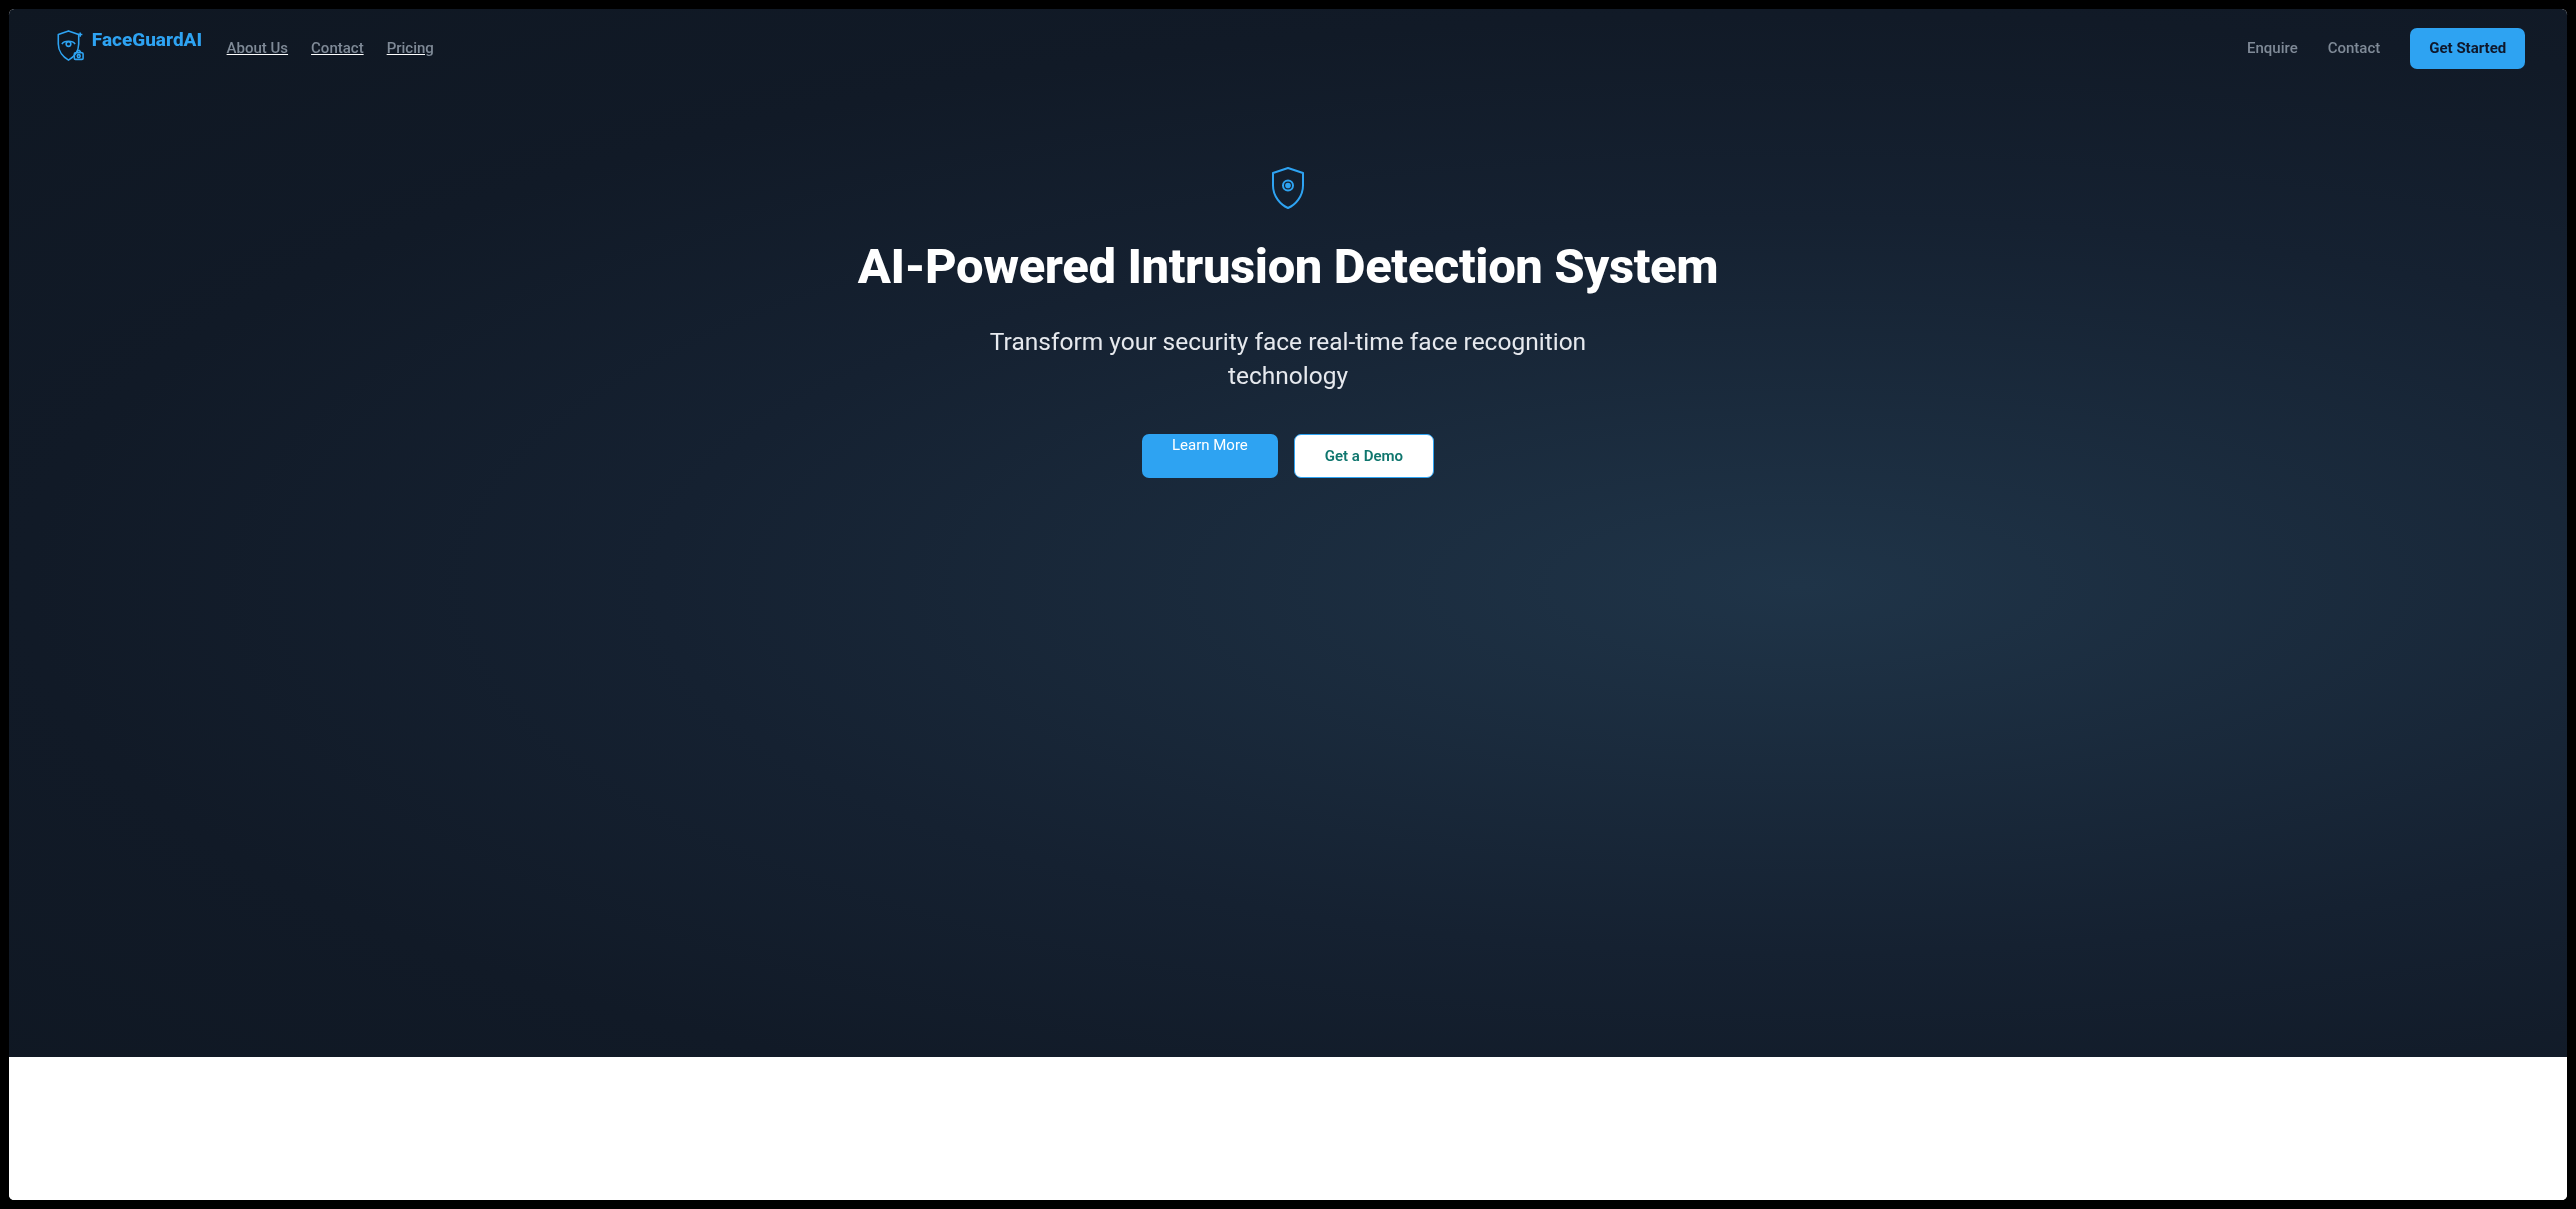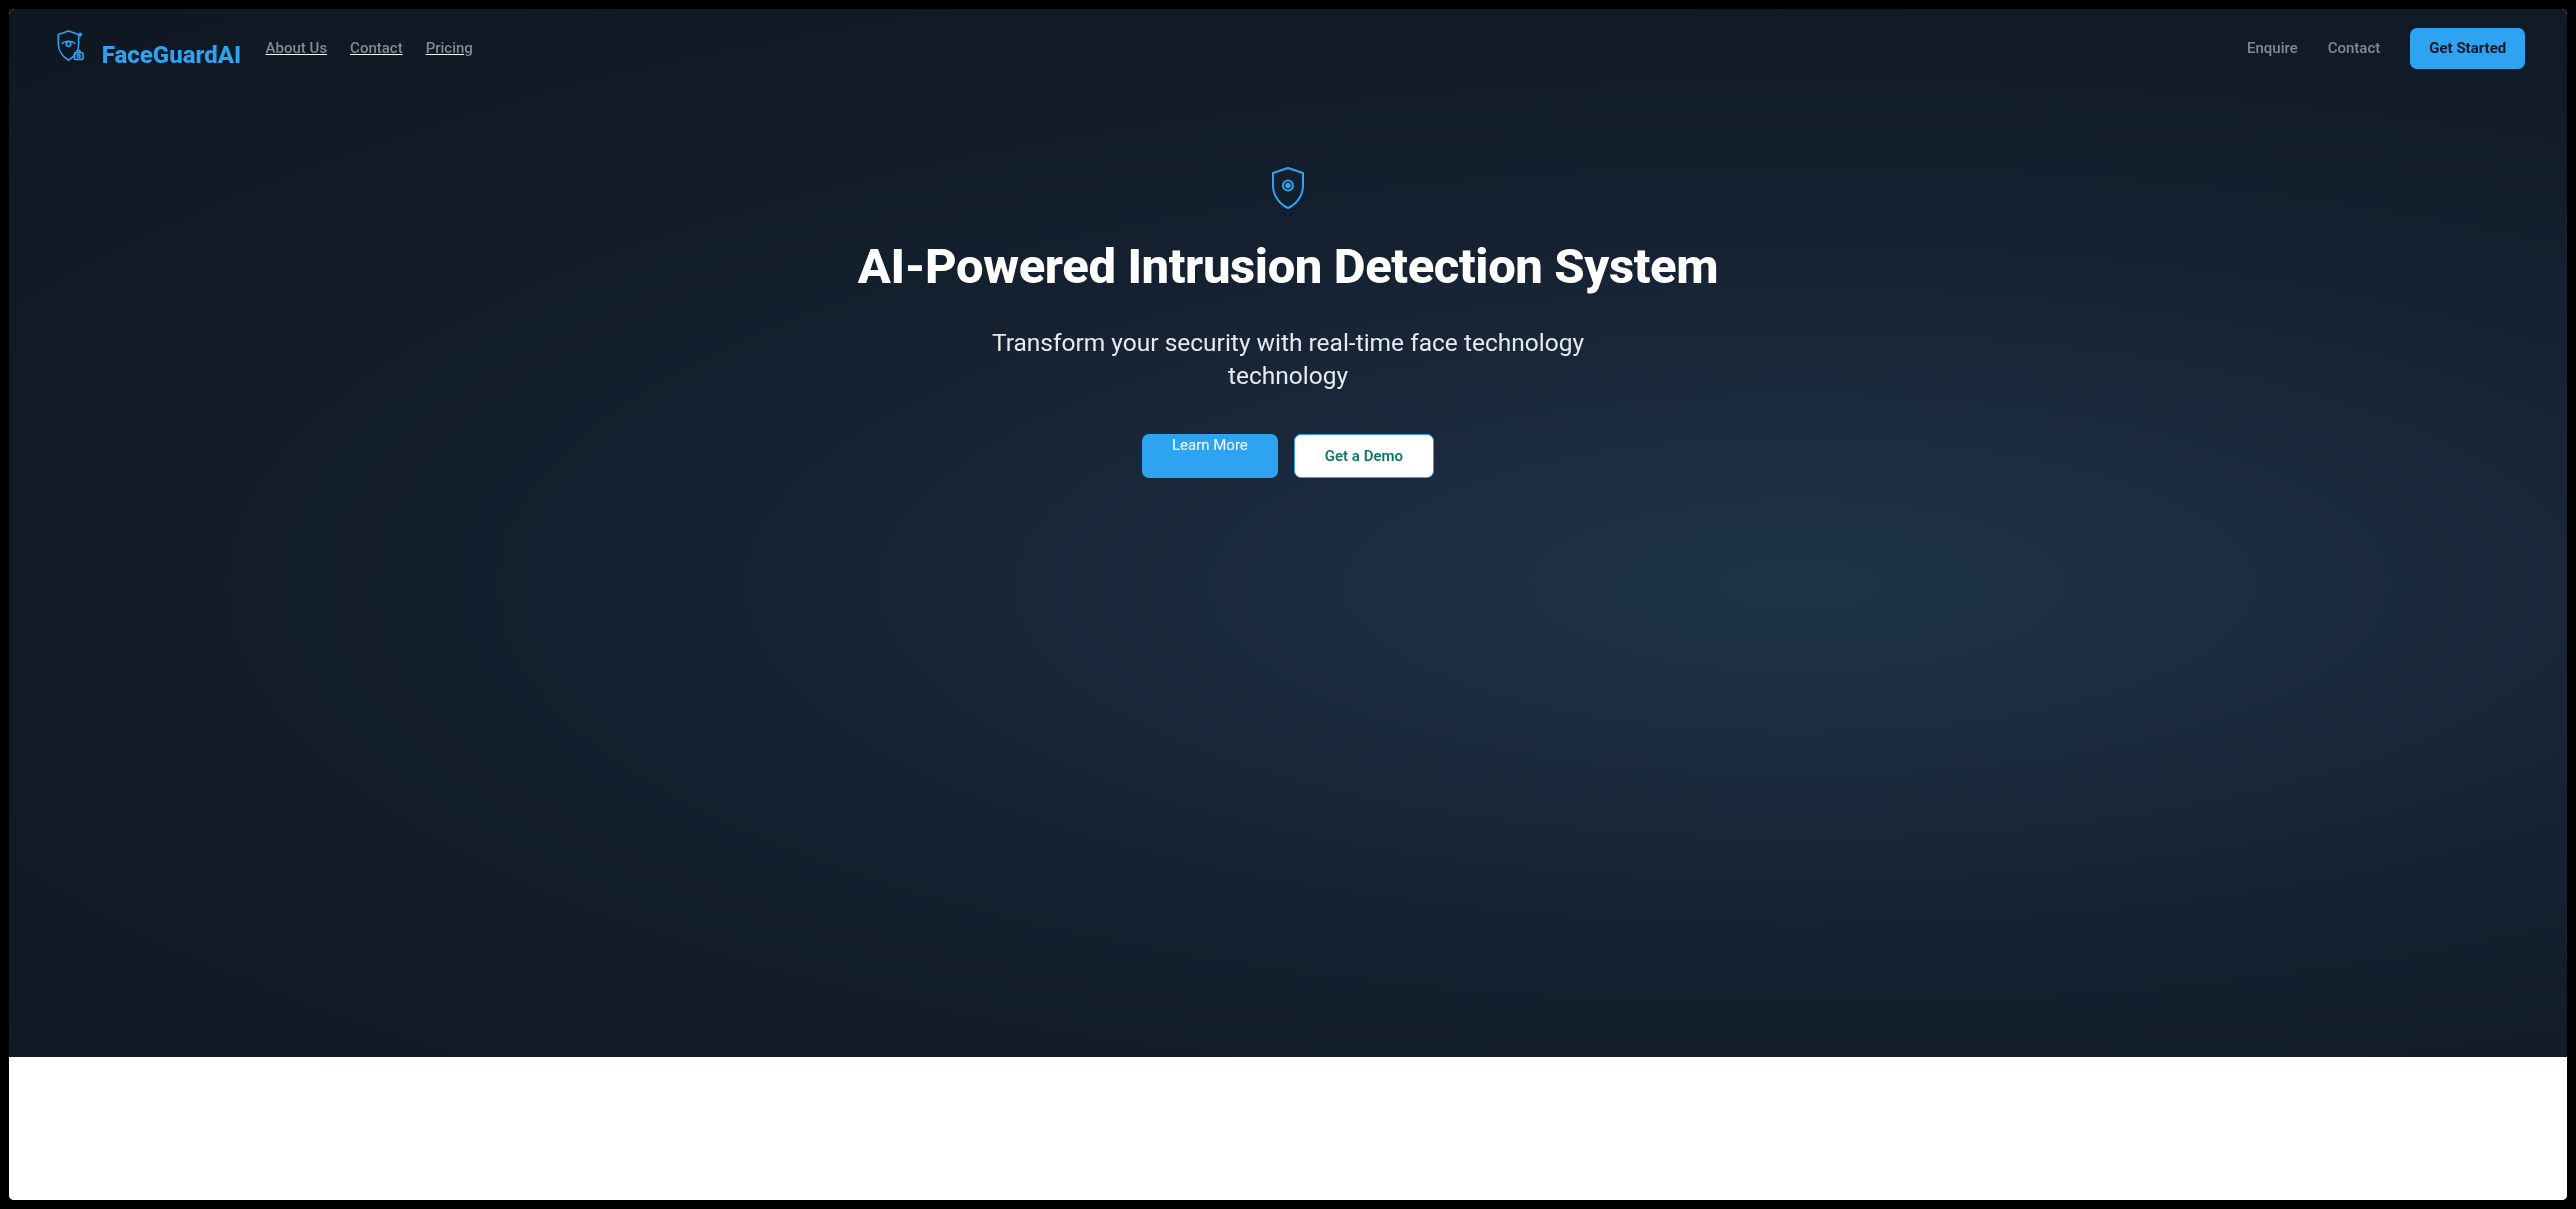--- a/index.html
+++ b/index.html
@@ -30,25 +30,25 @@
   }
   
   .nav {
     display: flex;
     align-items: center;
     padding: 19px 42px 0 42px;
     gap: 24.5px;
   }
   .brand {
     display: flex;
-    align-items: flex-end;
-    gap: 16px;
+    align-items: flex-start;
+    gap: 6px;
     color: #2EA3F2;
     font-weight: 800;
-    font-size: 24px;
+    font-size: 19px;
   }
   .brand svg { width: 35px; height: 35px; }
   .nav-links-left { display: flex; gap: 23px; margin-left: 0; text-decoration: underline; }
   .nav-link {
     color: #7f8a97;
     font-size: 15px;
     font-weight: 500;
     cursor: pointer;
   }
   .nav-spacer { flex: 1; }
@@ -159,21 +159,21 @@
 
       <div class="hero-body">
         <div class="hero-icon">
           <svg viewBox="0 0 48 54" fill="none" stroke="currentColor" stroke-width="2.4">
             <path d="M24 3 L42 9 V24 C42 37 33 47 24 51 C15 47 6 37 6 24 V9 Z" stroke-linejoin="round"></path>
             <circle cx="24" cy="24" r="6"></circle>
             <circle cx="24" cy="24" r="2.2" fill="currentColor"></circle>
           </svg>
         </div>
         <h1 class="hero-title">AI-Powered Intrusion Detection System</h1>
-        <p class="hero-sub">Transform your security with real-time face technology technology</p>
+        <p class="hero-sub">Transform your security face real-time face recognition technology</p>
         <div class="hero-ctas">
           <span class="btn-primary">Learn More</span>
           <span class="btn-secondary">Get a Demo</span>
         </div>
       </div>
     </div>
 
     <div class="below-fold"></div>
   </div>
 </div>

